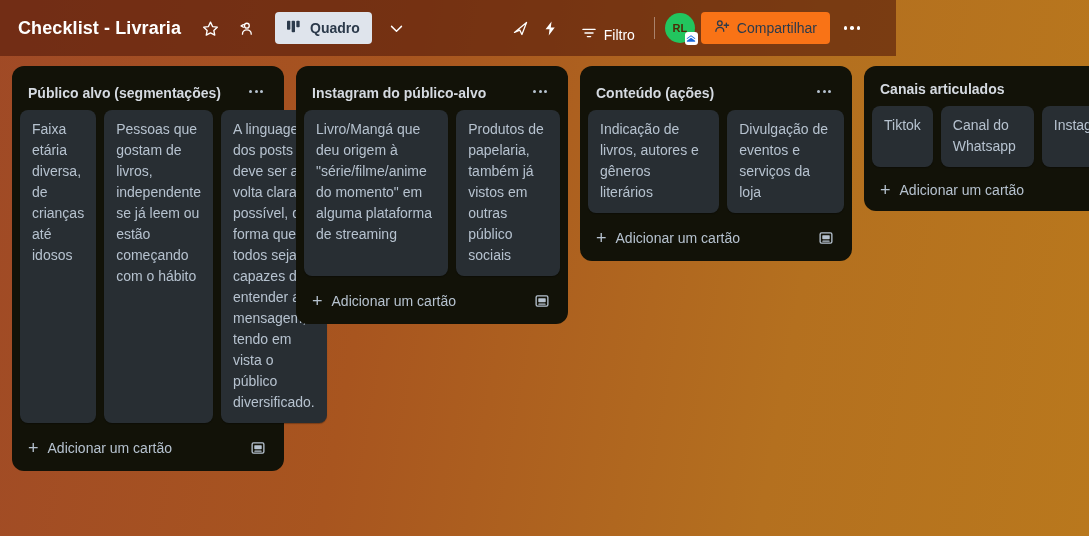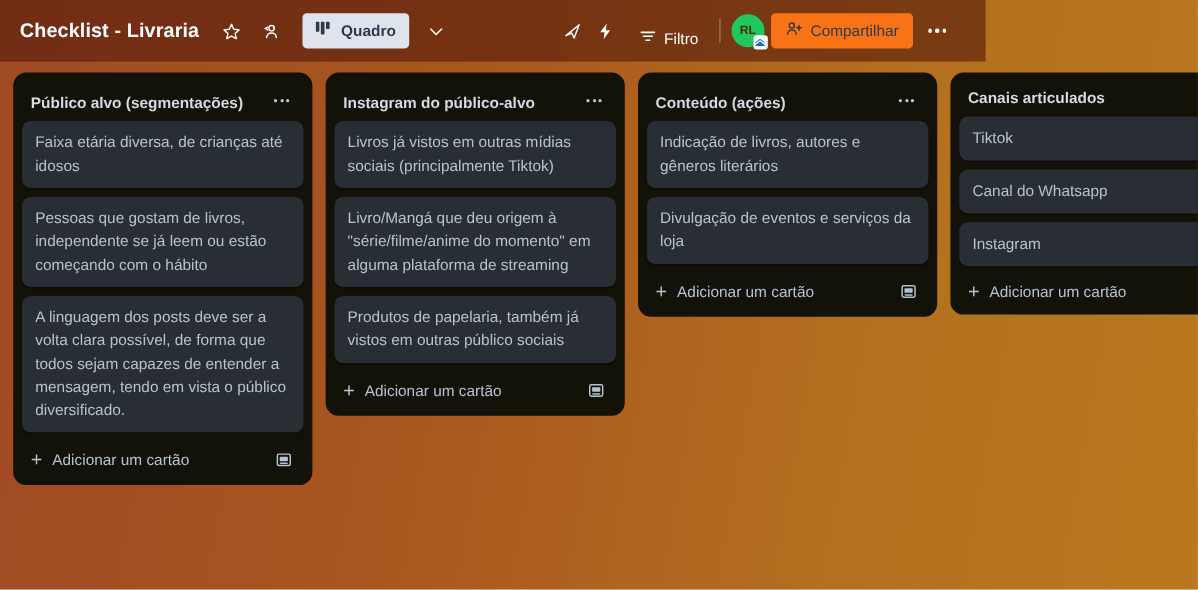--- a/index.html
+++ b/index.html
@@ -205,21 +205,21 @@
     border-radius: 4px; cursor: pointer; flex: none;
   }
   .ldots { display: flex; gap: 2.5px; align-items: center; }
   .ldots i {
     width: 3px; height: 3px; border-radius: 50%;
     background: #b6c2cf; display: block;
   }
 
   .cards {
     display: flex;
-    flex-direction: column;
+    flex-direction: row;
     gap: 8px;
   }
 
   .card {
     background: #282e33;
     border-radius: 8px;
     padding: 9px 12px 10px 12px;
     font-size: 14px;
     line-height: 21px;
     color: #b6c2cf;
@@ -384,21 +384,20 @@
         <div class="list-title">Instagram do público-alvo</div>
         <div class="list-menu">
           <span class="ldots">
             <i></i>
             <i></i>
             <i></i>
           </span>
         </div>
       </div>
       <div class="cards">
-        <div class="card">Livros já vistos em outras mídias sociais (principalmente Tiktok)</div>
         <div class="card">Livro/Mangá que deu origem à "série/filme/anime do momento" em alguma plataforma de streaming</div>
         <div class="card">Produtos de papelaria, também já vistos em outras público sociais</div>
       </div>
       <div class="add-card-row">
         <span class="add-card-plus">+</span>
         <span class="add-card-label">Adicionar um cartão</span>
         <span class="card-template-icon">
           <svg width="16" height="16" viewBox="0 0 18 18" fill="none" stroke="#b6c2cf" stroke-width="1.5">
             <rect x="2.4" y="3.2" width="13.2" height="11.6" rx="1.6"></rect>
             <rect x="4.8" y="5.8" width="8.4" height="4.6" rx="0.8" fill="#b6c2cf" stroke="none"></rect>

